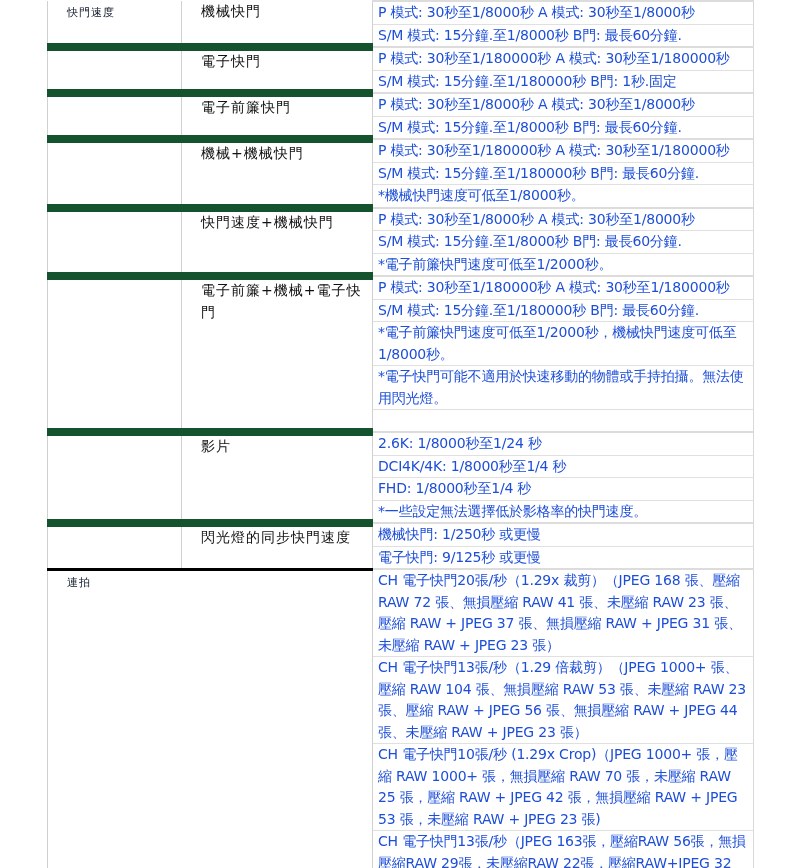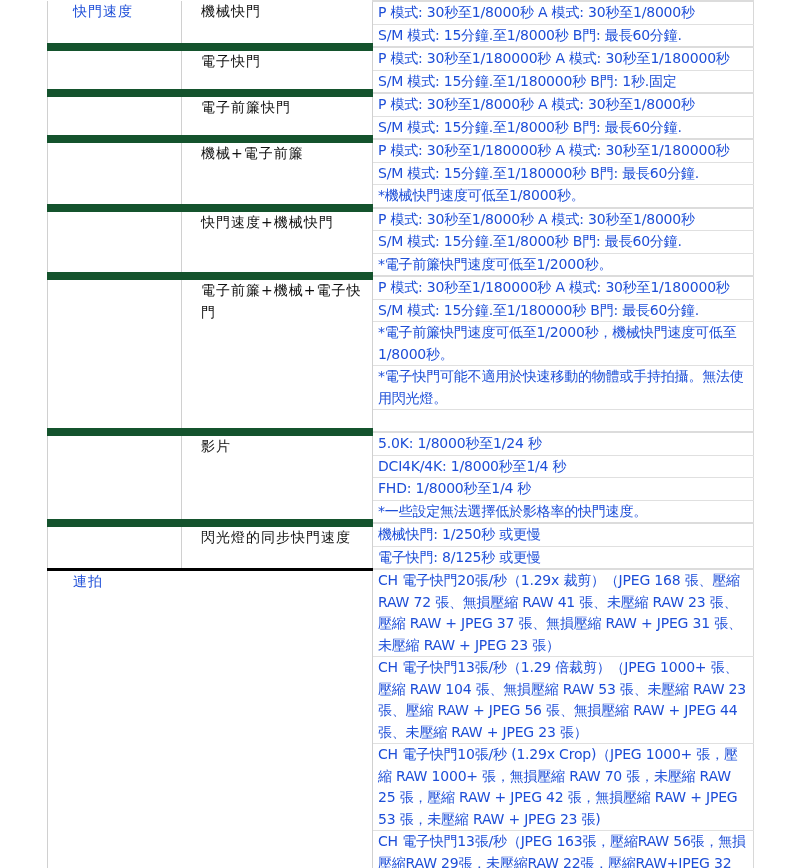--- a/index.html
+++ b/index.html
@@ -58,24 +58,23 @@
       color: #1d4ed8;
       letter-spacing: -0.2px;
     }
     .group-top > td.val-cell {
       border-top: 2px solid #dcdcdc;
     }
     .empty-val {
       height: 21px;
     }
     .cat-text {
-      font-size: 14px;
-      color: #1d4ed8;
+      font-size: 11px;
+      color: #0f172a;
       letter-spacing: 1px;
-      margin-left: 6px;
     }
     .sub-text {
       font-size: 14px;
       color: #111111;
       letter-spacing: 1px;
       word-break: break-all;
       text-align: center;
     }
     .merged-cat {
       border-left: 1.5px solid #d0d0d0;
@@ -119,21 +118,21 @@
       <td class="cat-cell" rowspan="2"></td>
       <td class="sub-cell" rowspan="2"><span class="sub-text">電子前簾快門</span></td>
       <td class="val-cell">P 模式: 30秒至1/8000秒 A 模式: 30秒至1/8000秒</td>
     </tr>
     <tr>
       <td class="val-cell">S/M 模式: 15分鐘.至1/8000秒 B門: 最長60分鐘.</td>
     </tr>
 
     <tr class="group-top">
       <td class="cat-cell" rowspan="3"></td>
-      <td class="sub-cell" rowspan="3"><span class="sub-text">機械+電子前簾</span></td>
+      <td class="sub-cell" rowspan="3"><span class="sub-text">機械+機械快門</span></td>
       <td class="val-cell">P 模式: 30秒至1/180000秒 A 模式: 30秒至1/180000秒</td>
     </tr>
     <tr>
       <td class="val-cell">S/M 模式: 15分鐘.至1/180000秒 B門: 最長60分鐘.</td>
     </tr>
     <tr>
       <td class="val-cell">*機械快門速度可低至1/8000秒。</td>
     </tr>
 
     <tr class="group-top">
@@ -162,39 +161,39 @@
     <tr>
       <td class="val-cell">*電子快門可能不適用於快速移動的物體或手持拍攝。無法使用閃光燈。</td>
     </tr>
     <tr>
       <td class="val-cell empty-val"></td>
     </tr>
 
     <tr class="group-top">
       <td class="cat-cell" rowspan="4"></td>
       <td class="sub-cell" rowspan="4"><span class="sub-text">影片</span></td>
-      <td class="val-cell">5.0K: 1/8000秒至1/24 秒</td>
+      <td class="val-cell">2.6K: 1/8000秒至1/24 秒</td>
     </tr>
     <tr>
       <td class="val-cell">DCI4K/4K: 1/8000秒至1/4 秒</td>
     </tr>
     <tr>
       <td class="val-cell">FHD: 1/8000秒至1/4 秒</td>
     </tr>
     <tr>
       <td class="val-cell">*一些設定無法選擇低於影格率的快門速度。</td>
     </tr>
 
     <tr class="group-top">
       <td class="cat-cell" rowspan="2"></td>
       <td class="sub-cell" rowspan="2"><span class="sub-text">閃光燈的同步快門速度</span></td>
       <td class="val-cell">機械快門: 1/250秒 或更慢</td>
     </tr>
     <tr>
-      <td class="val-cell">電子快門: 8/125秒 或更慢</td>
+      <td class="val-cell">電子快門: 9/125秒 或更慢</td>
     </tr>
 
     <tr class="group-top">
       <td class="merged-cat" colspan="2" rowspan="4"><span class="cat-text">連拍</span></td>
       <td class="val-cell">CH 電子快門20張/秒（1.29x 裁剪）（JPEG 168 張、壓縮 RAW 72 張、無損壓縮 RAW 41 張、未壓縮 RAW 23 張、壓縮 RAW + JPEG 37 張、無損壓縮 RAW + JPEG 31 張、未壓縮 RAW + JPEG 23 張）</td>
     </tr>
     <tr>
       <td class="val-cell">CH 電子快門13張/秒（1.29 倍裁剪）（JPEG 1000+ 張、壓縮 RAW 104 張、無損壓縮 RAW 53 張、未壓縮 RAW 23 張、壓縮 RAW + JPEG 56 張、無損壓縮 RAW + JPEG 44 張、未壓縮 RAW + JPEG 23 張）</td>
     </tr>
     <tr>

